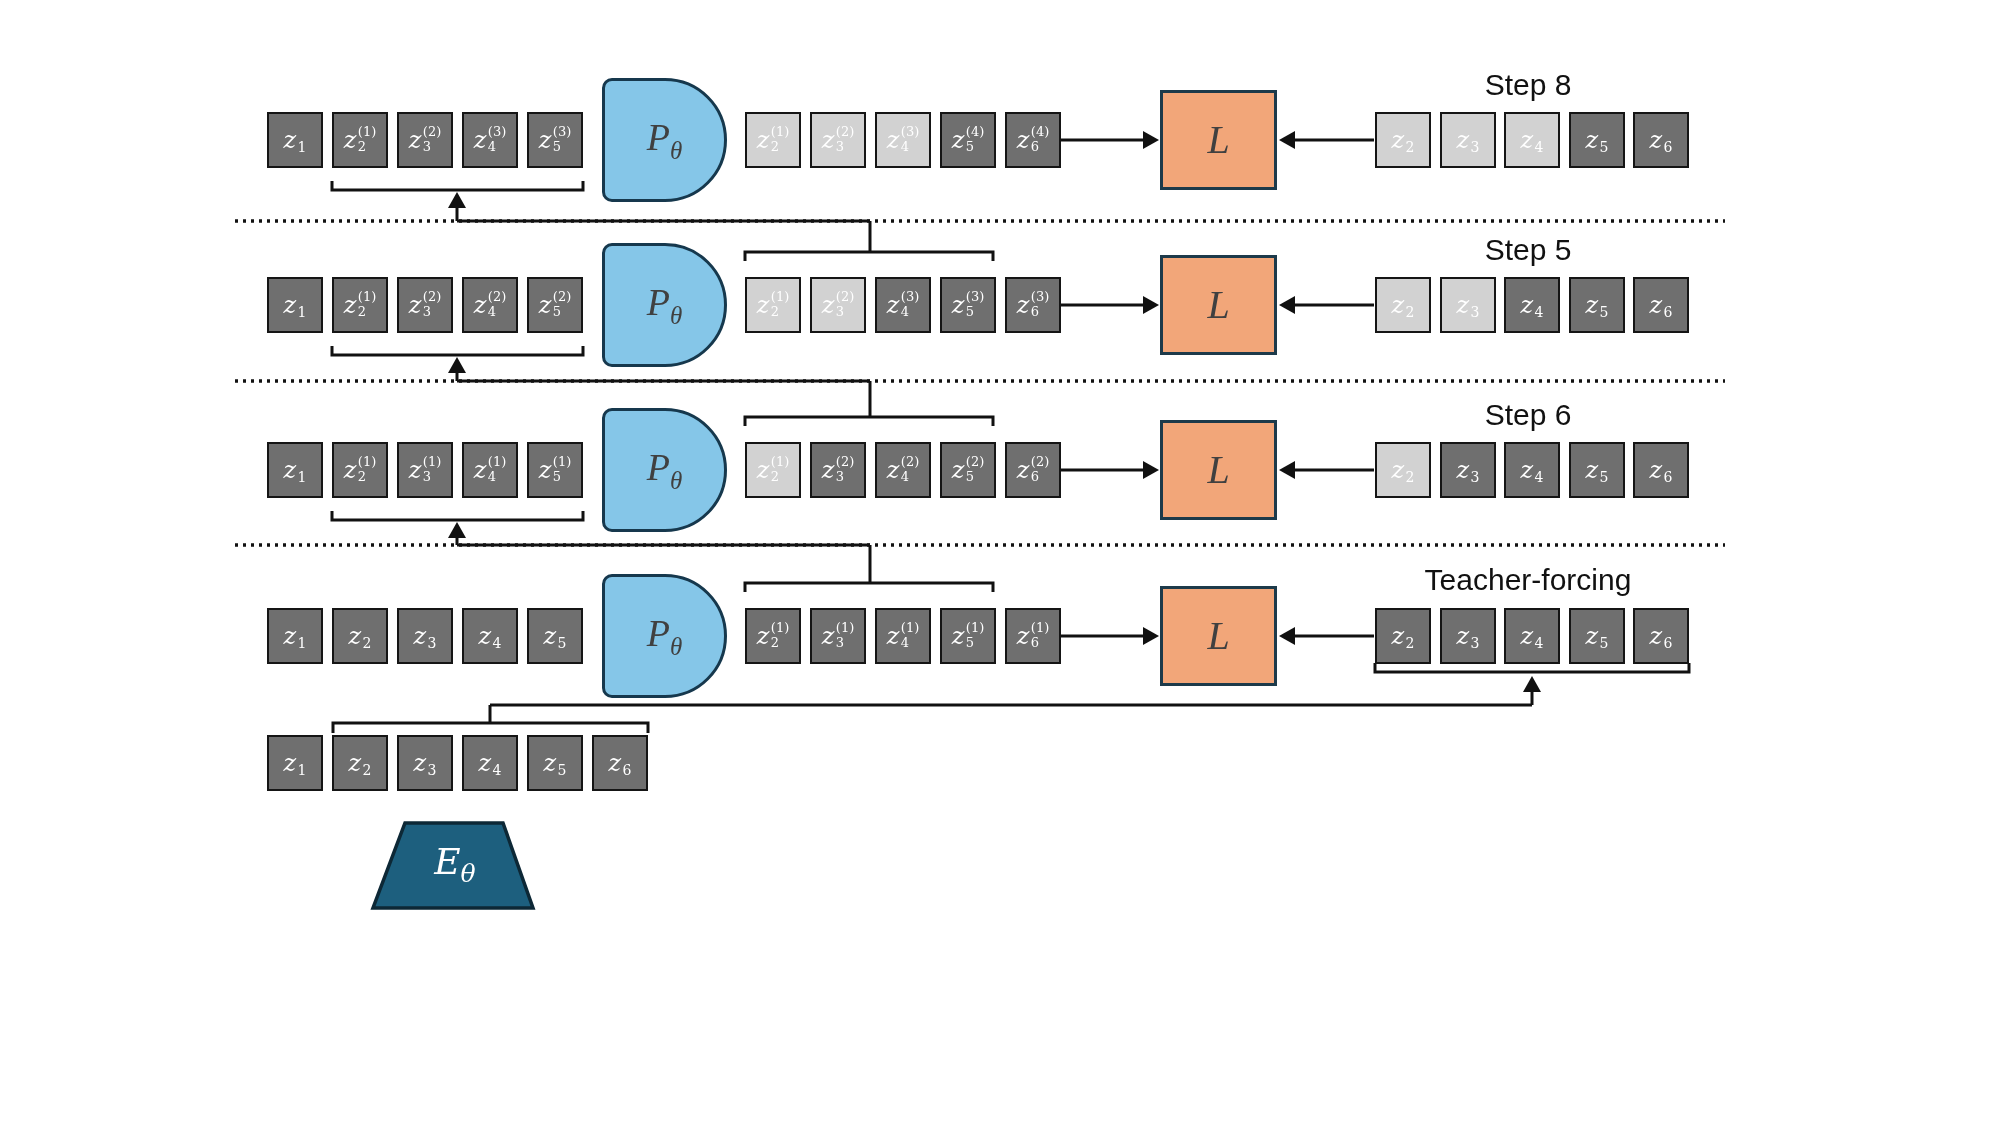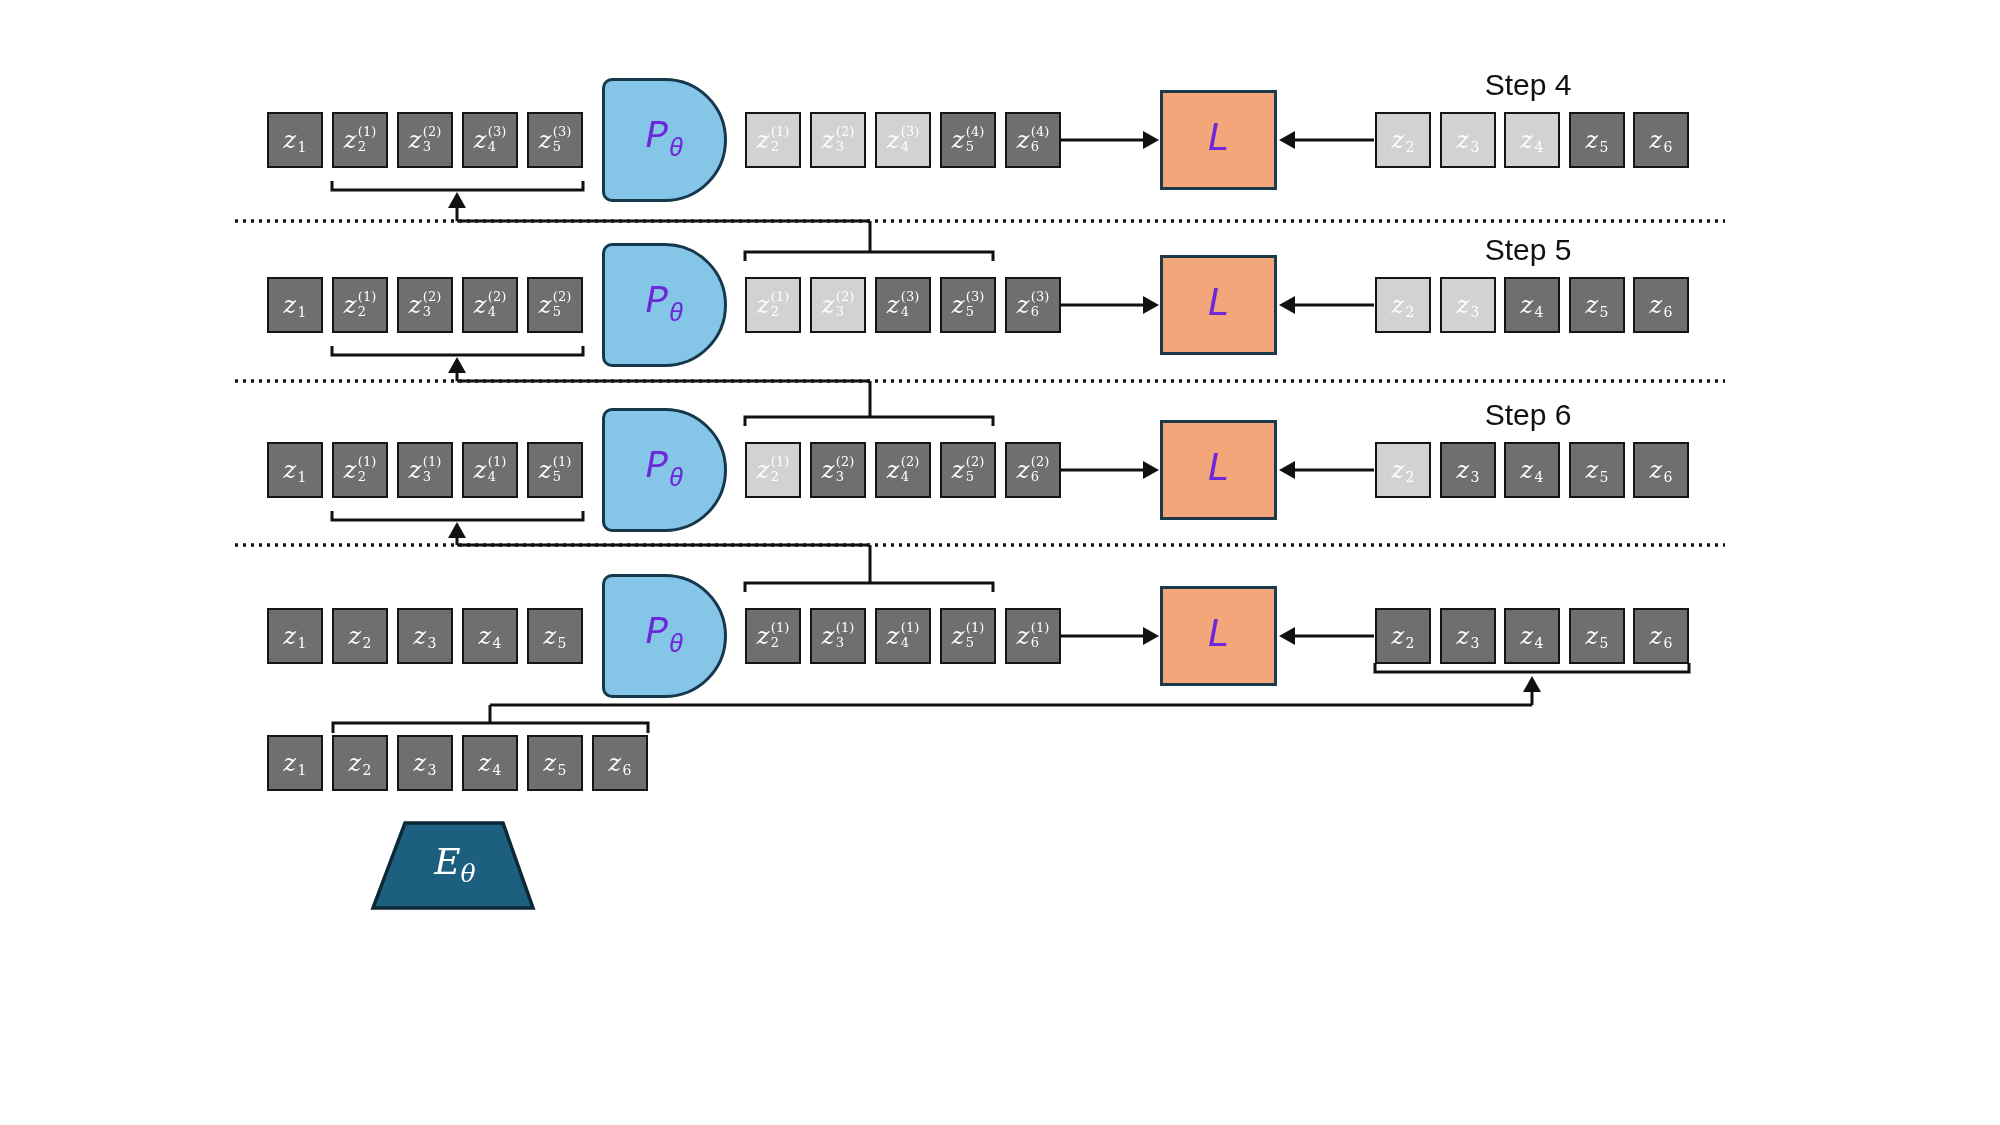--- a/index.html
+++ b/index.html
@@ -14,21 +14,21 @@
        font-style:italic;font-size:24px;line-height:1}
   .col{display:flex;flex-direction:column;align-items:flex-start;font-size:13px;
        font-style:normal;line-height:1.12;margin-left:1.5px}
   .subonly{font-size:14px;font-style:normal;margin-left:1.5px;transform:translateY(7px)}
   .pshape{position:absolute;left:602px;width:125px;height:124px;box-sizing:border-box;
           background:#85c6e8;border:3.5px solid #16384d;border-radius:10px 62px 62px 10px;
           display:flex;align-items:center;justify-content:center}
   .lossbox{position:absolute;left:1160px;width:117px;height:100px;box-sizing:border-box;
            background:#f2a679;border:3.5px solid #1d3a4a;
            display:flex;align-items:center;justify-content:center}
-  .mlabel{color:#6d28d9;font-family:Liberation Mono, monospace;font-style:italic;
+  .mlabel{color:#404040;font-family:Liberation Serif, serif;font-style:italic;
           font-size:38px;line-height:1}
   .mlabel .msub{font-size:25px;vertical-align:-9px}
   .losslabel{font-size:40px}
   .rowlabel{position:absolute;left:1278px;width:500px;height:36px;text-align:center;
             color:#111111;font-size:30px;font-family:"Liberation Sans",sans-serif}
   .rl0{top:68px}.rl1{top:233px}.rl2{top:398px}.rl3{top:563px}
   .enclabel{position:absolute;left:380px;top:844px;width:150px;text-align:center;
             color:#ffffff;font-family:"DejaVu Serif",serif;font-style:italic;
             font-size:36px;line-height:1}
   .enclabel .msub{font-size:25px;vertical-align:-8px}
@@ -76,23 +76,24 @@
       <line x1="1374" y1="636" x2="1295" y2="636" stroke="#111111" stroke-width="3"></line>
       <polygon points="1279,636 1295,627 1295,645" fill="#111111"></polygon>
       <polyline points="333,733 333,723 648,723 648,733" fill="none" stroke="#111111" stroke-width="3"></polyline>
       <line x1="490" y1="723" x2="490" y2="705" stroke="#111111" stroke-width="3"></line>
       <line x1="490" y1="705" x2="1532" y2="705" stroke="#111111" stroke-width="3"></line>
       <line x1="1532" y1="705" x2="1532" y2="692" stroke="#111111" stroke-width="3"></line>
       <polygon points="1532,676 1523,692 1541,692" fill="#111111"></polygon>
       <polyline points="1375,663 1375,672 1689,672 1689,663" fill="none" stroke="#111111" stroke-width="3"></polyline>
       <polygon points="373,908 533,908 503,823 405,823" fill="#1d5f7e" stroke="#0d2836" stroke-width="3.5"></polygon>
     </svg>
-  <div class="rowlabel rl0">Step 4</div>
+  <div class="rowlabel rl0">Step 8</div>
   <div class="rowlabel rl1">Step 5</div>
   <div class="rowlabel rl2">Step 6</div>
+  <div class="rowlabel rl3">Teacher-forcing</div>
   <div class="enclabel"><span>E</span><span class="msub">θ</span></div>
 <div class="token dark" style="left: 267px; top: 112px;">
       <span class="tok">
         <span>z</span>
         <span class="subonly">1</span>
       </span>
     </div>
     <div class="token dark" style="left: 332px; top: 112px;">
       <span class="tok">
         <span>z</span>

